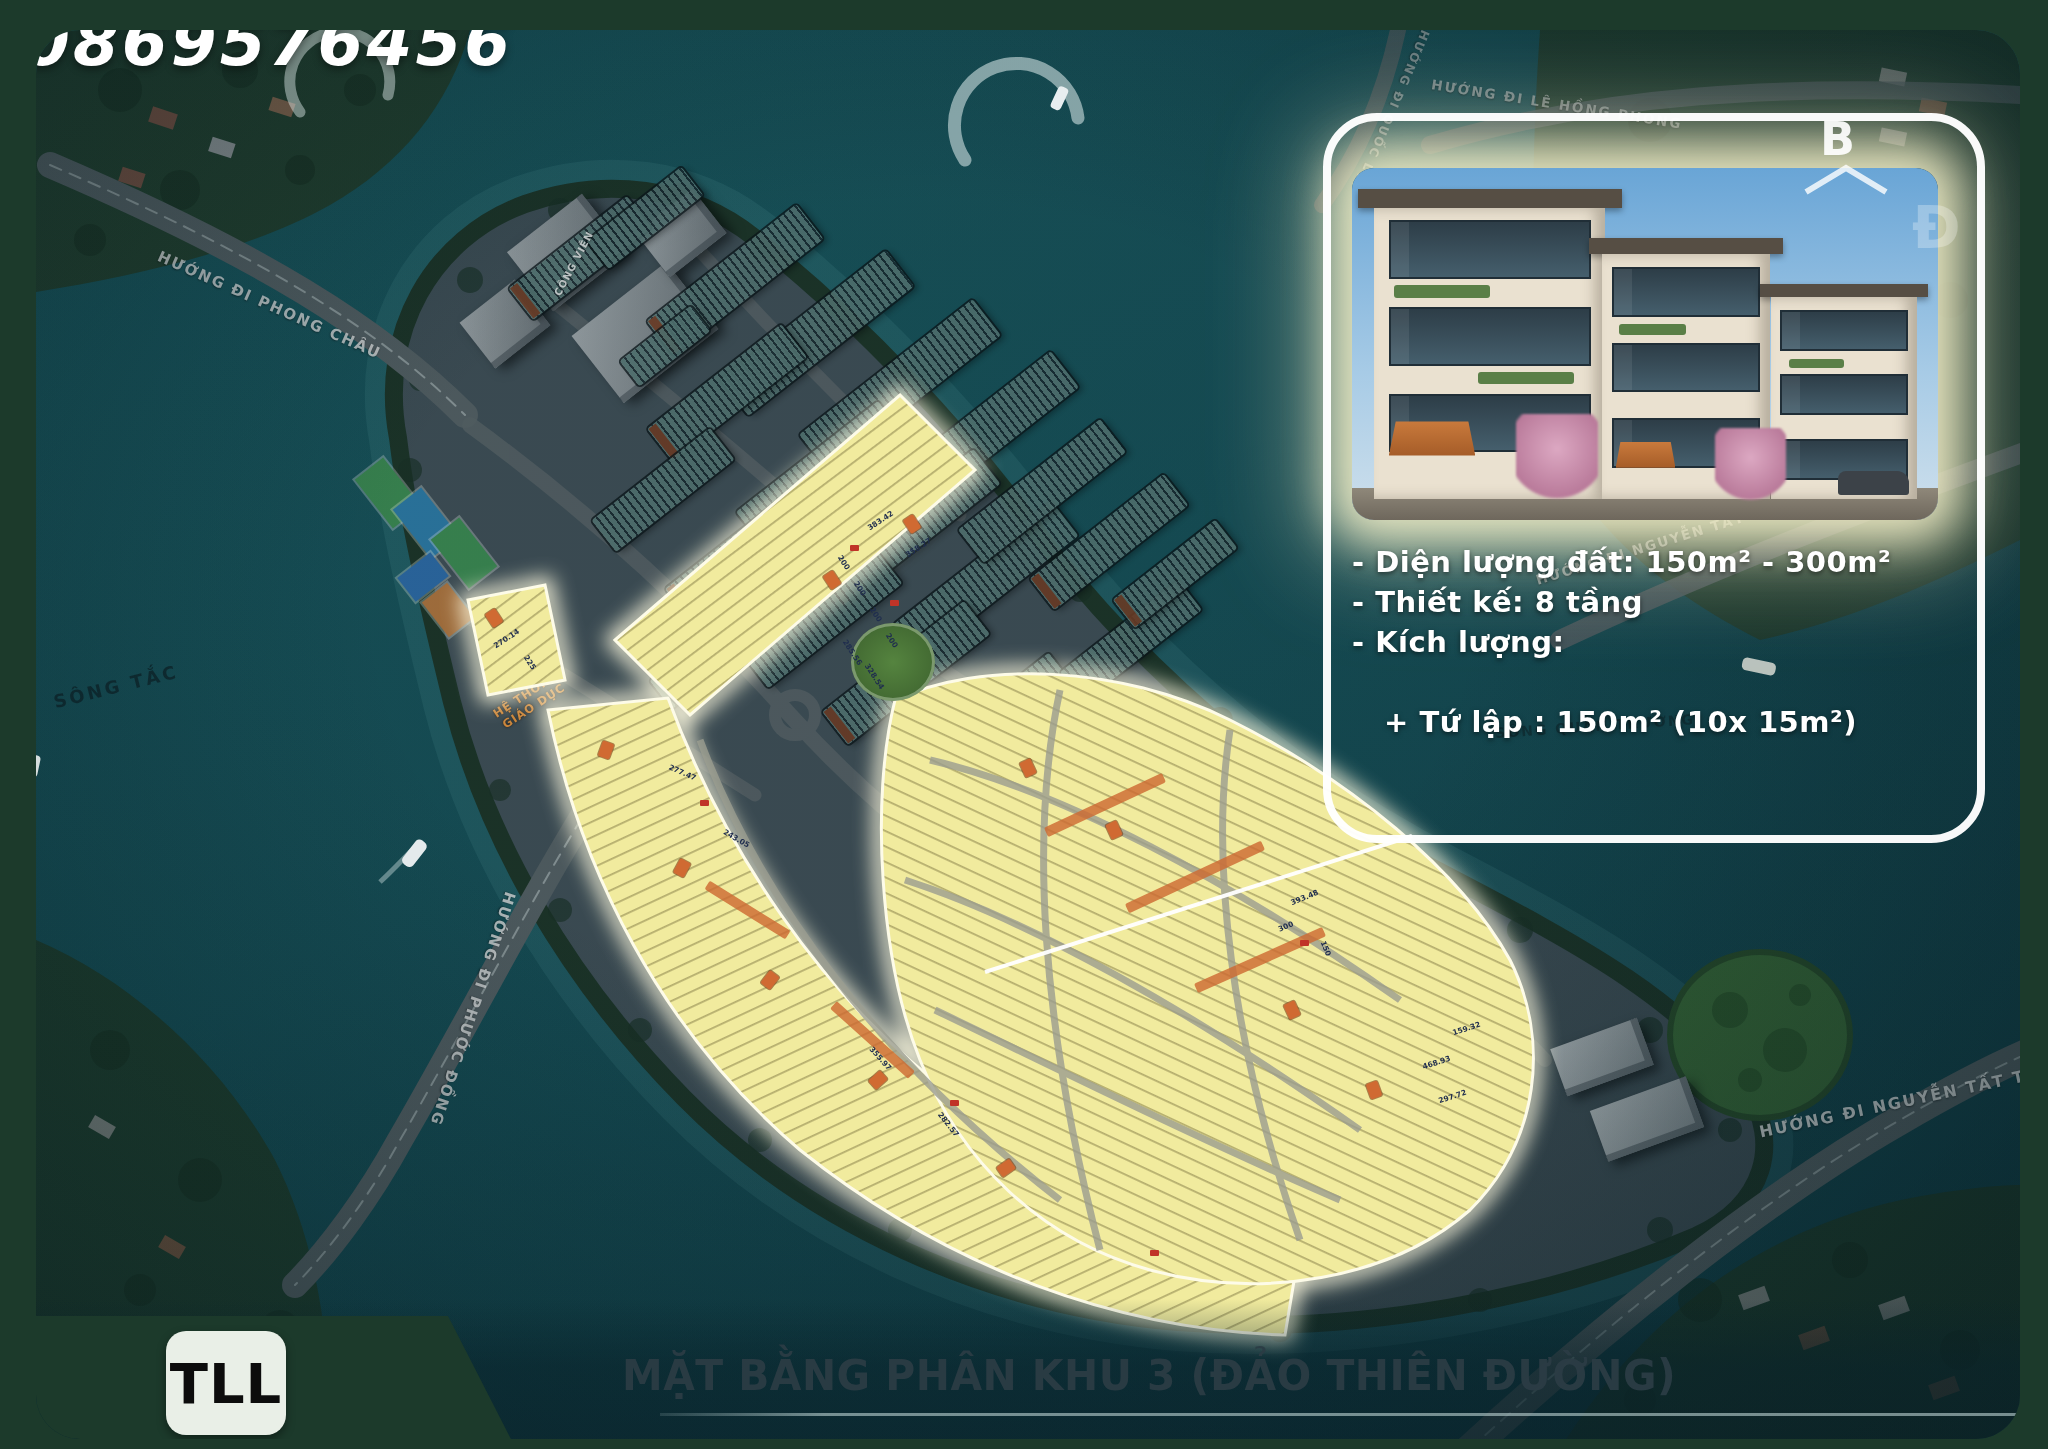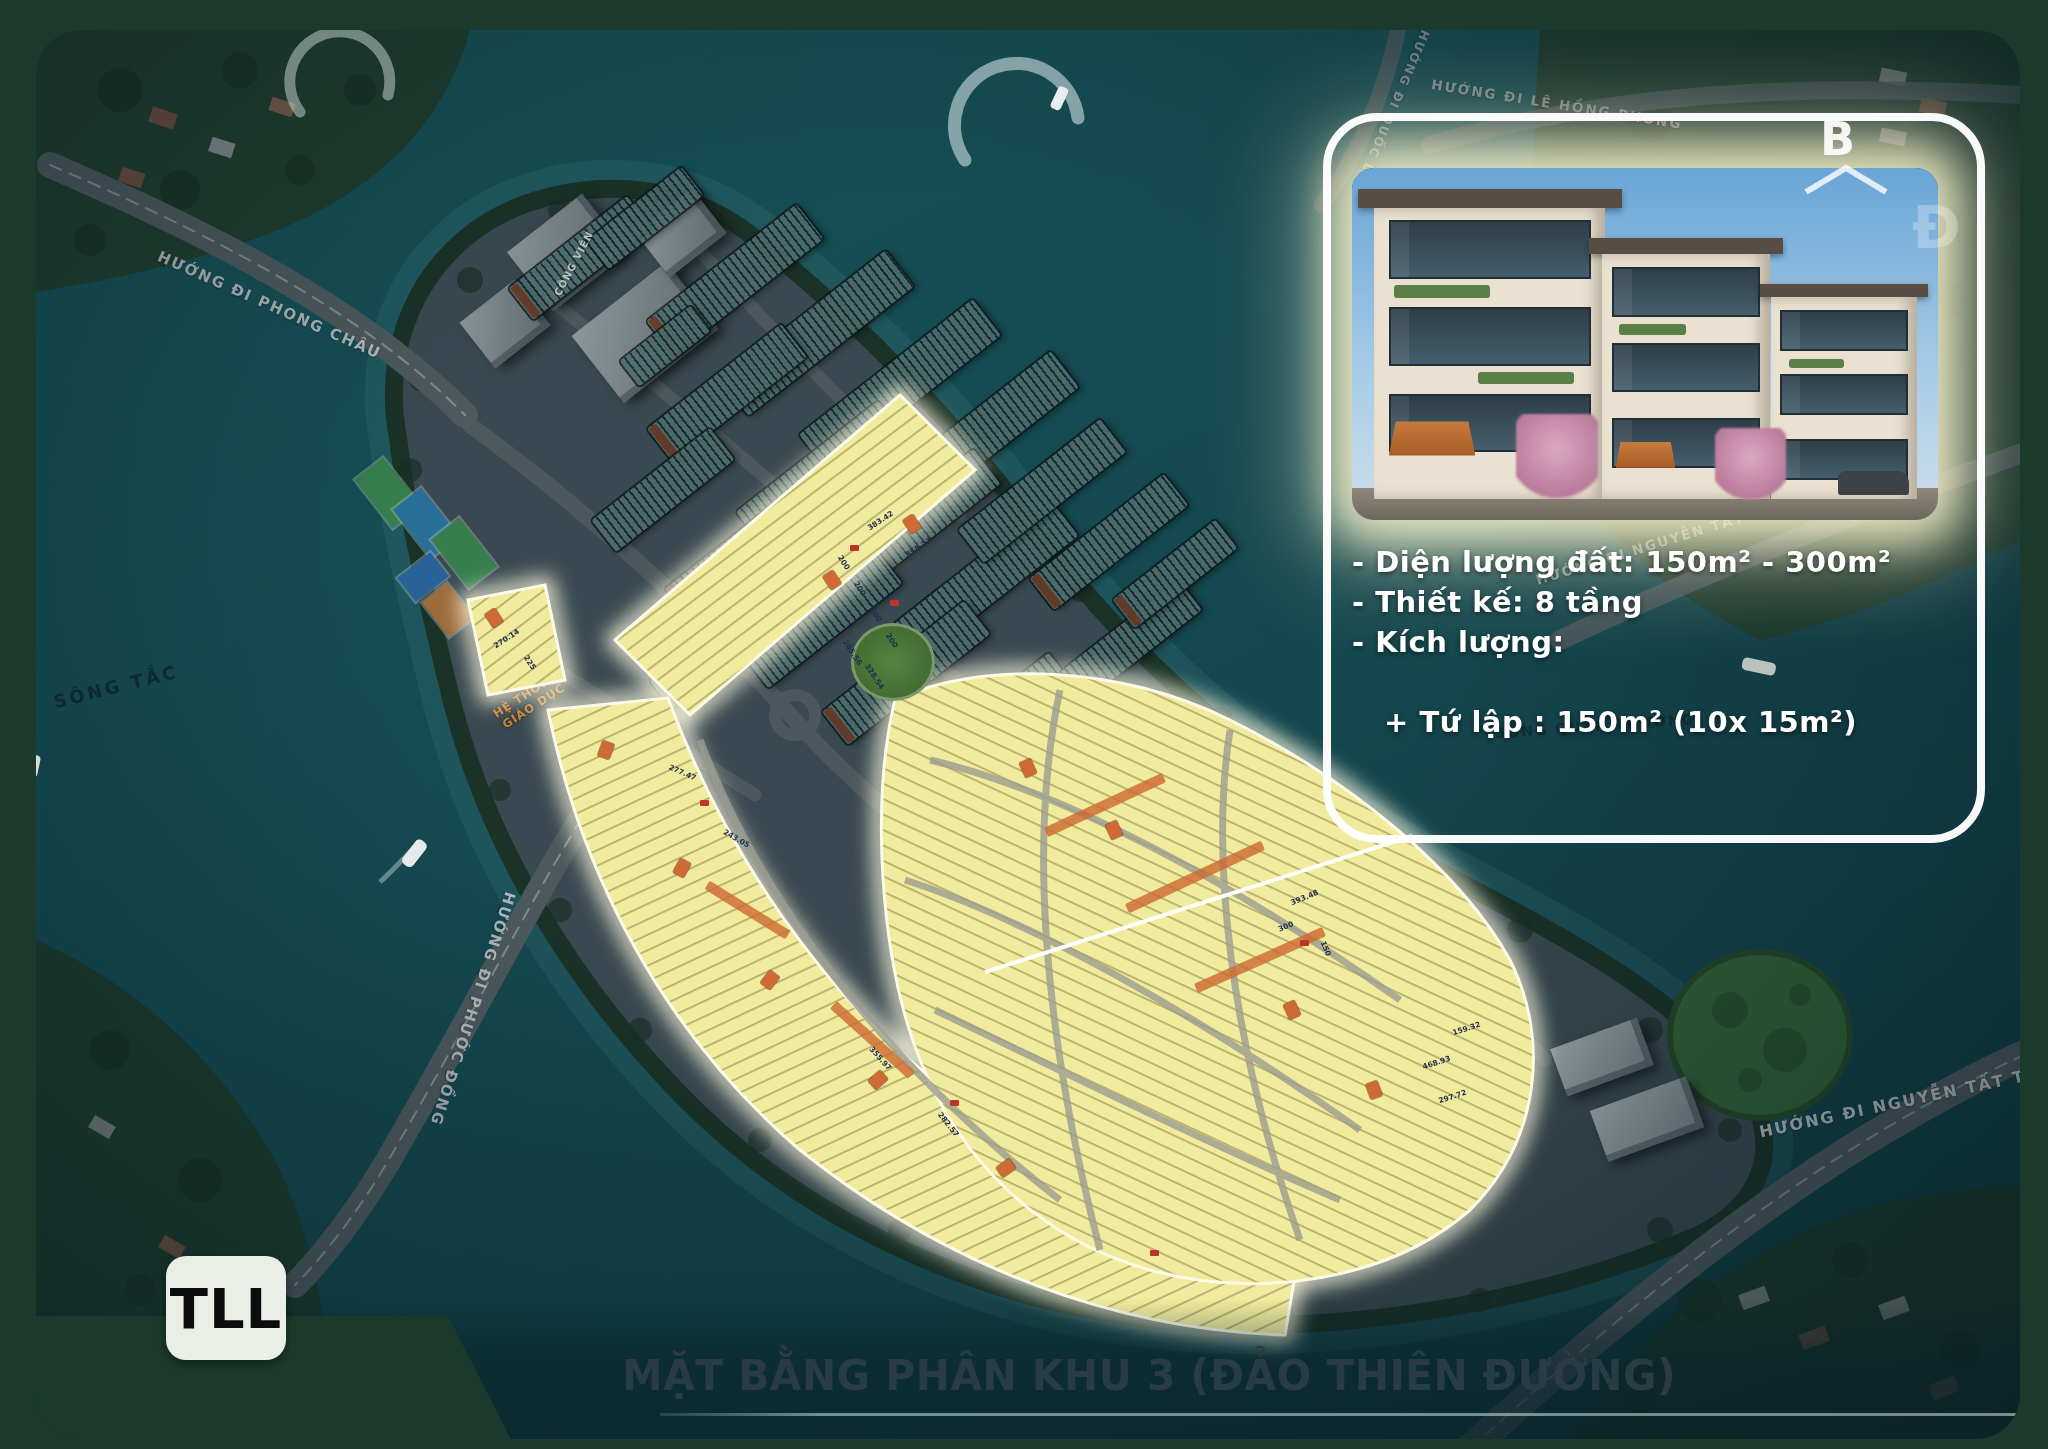--- a/index.html
+++ b/index.html
@@ -41,21 +41,21 @@
   .bottom-band{position:absolute;left:0;right:0;bottom:0;height:150px;
      background:linear-gradient(rgba(10,40,48,0),rgba(9,35,43,.55) 45%,rgba(9,33,41,.6));}
   .title{position:absolute;left:597px;top:1350px;width:1000px;text-align:center;
      font-size:43px;font-weight:800;color:rgba(43,60,68,.95);letter-spacing:.5px;
      transform:scaleX(.95);white-space:nowrap;}
   .title-line{position:absolute;left:660px;top:1413px;width:1368px;height:3px;
      background:linear-gradient(90deg,rgba(190,212,212,.15),rgba(190,212,212,.6) 12%,rgba(190,212,212,.6));}
 
   .green-patch{position:absolute;left:0;top:1316px;width:560px;height:133px;background:#1c3a2b;
      clip-path:polygon(0 0,448px 0,516px 133px,0 133px);}
-  .tll{position:absolute;left:166px;top:1256px;width:120px;height:104px;border-radius:20px;
+  .tll{position:absolute;left:166px;top:1331px;width:120px;height:104px;border-radius:20px;
      background:#e9efe7;display:flex;align-items:center;justify-content:center;
      font-size:56px;font-weight:900;color:#0c0c0c;letter-spacing:1px;box-shadow:0 4px 10px rgba(0,0,0,.4);}
 
   .phone{position:absolute;left:24px;top:4px;font-size:66px;font-weight:700;font-style:italic;
      color:#fff;letter-spacing:3px;text-shadow:0 3px 8px rgba(0,0,0,.45);}
 
   
   .card-border{position:absolute;left:1323px;top:113px;width:662px;height:730px;
      border:8px solid rgba(255,255,255,.97);border-radius:54px;box-sizing:border-box;}
   .photo{position:absolute;left:1352px;top:168px;width:586px;height:352px;border-radius:22px;overflow:hidden;
@@ -422,16 +422,17 @@
       </div>
 
       <div class="card-border" style="z-index:16"></div>
 
       <div class="compass-b" style="z-index:17">B</div>
       <svg class="lay" viewBox="0 0 2048 1449" style="z-index:17">
         <polyline points="1806,192 1846,168 1886,192" fill="none" stroke="rgba(255,255,255,.8)" stroke-width="6"></polyline>
       </svg>
       <div class="wm-d" style="z-index:17">Đ</div>
 
+      <div class="phone" style="z-index:18">0869576456</div>
 
     </div>
   </div>
 </div>
 
 </body></html>

